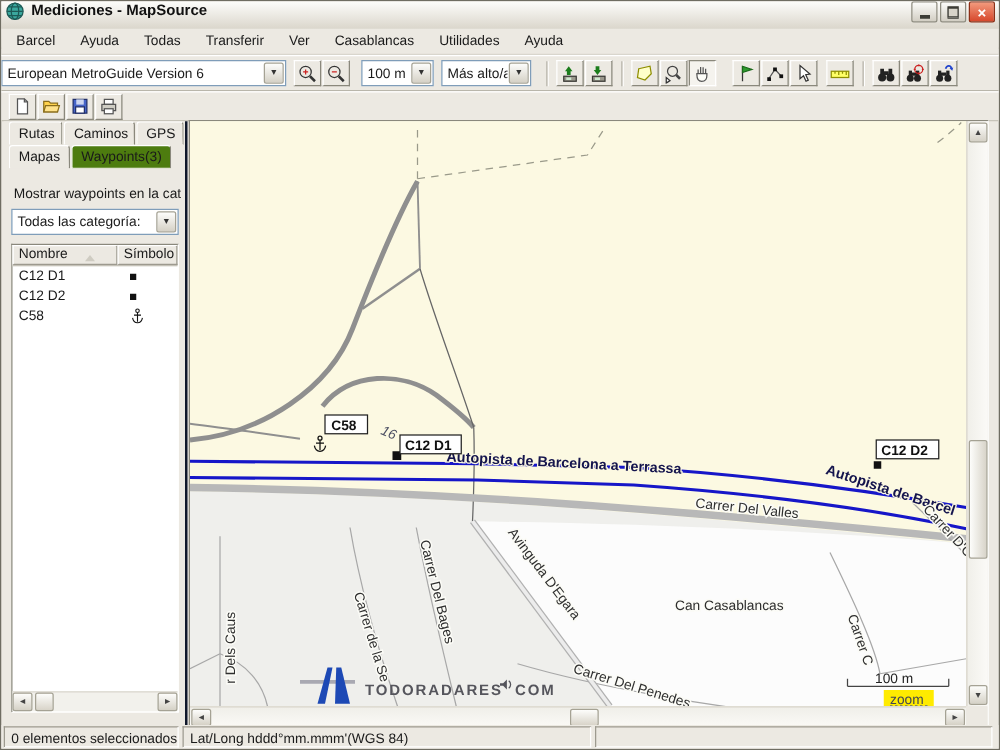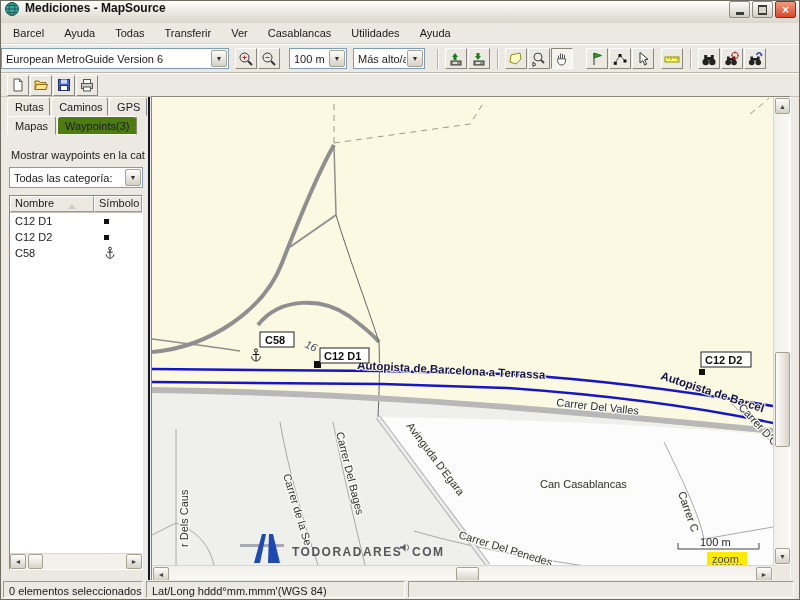--- a/index.html
+++ b/index.html
@@ -457,15 +457,15 @@
   <div class="map-hscroll">
     <span class="sb-btn" style="left:1px">◄</span>
     <span class="mh-thumb"></span>
     <span class="sb-btn" style="right:1px;left:auto">►</span>
   </div>
   <div class="sb-corner"></div>
 </div>
 
 <div class="statusbar">
   <div class="status-cell" style="width:140px">0 elementos seleccionados</div>
-  <div class="status-cell" style="width:259px">Lat/Long hddd°mm.mmm'(WGS 84)</div>
+  <div class="status-cell" style="width:327px">Lat/Long hddd°mm.mmm'(WGS 84)</div>
   <div class="status-cell" style="flex:1"></div>
 </div>
 
 </body></html>

